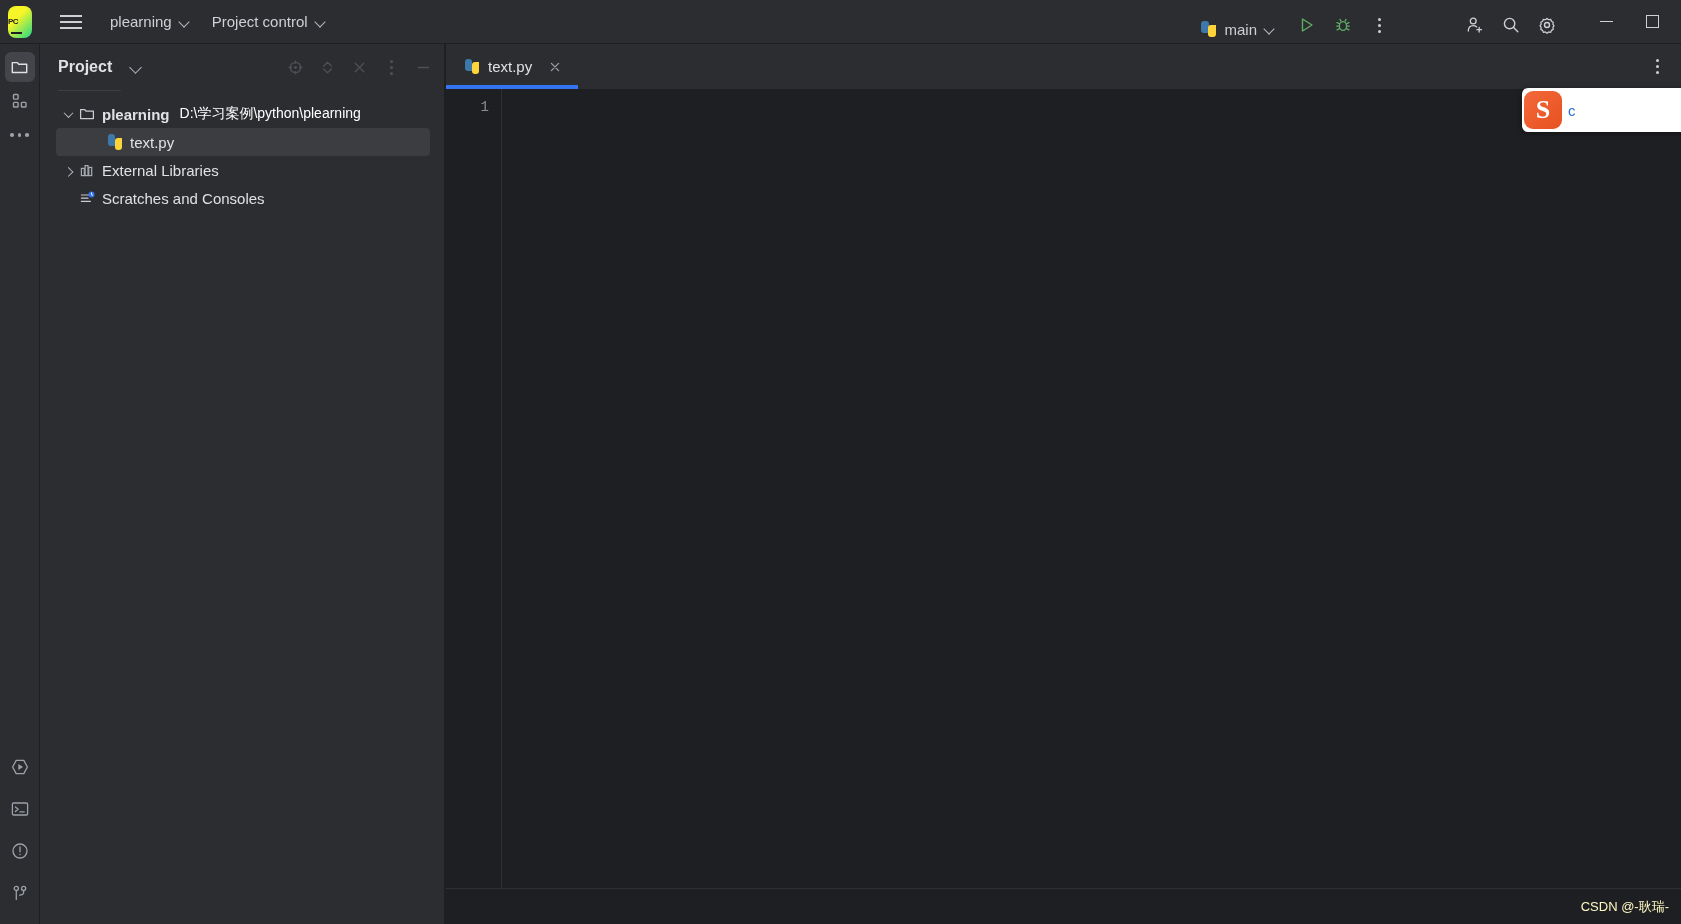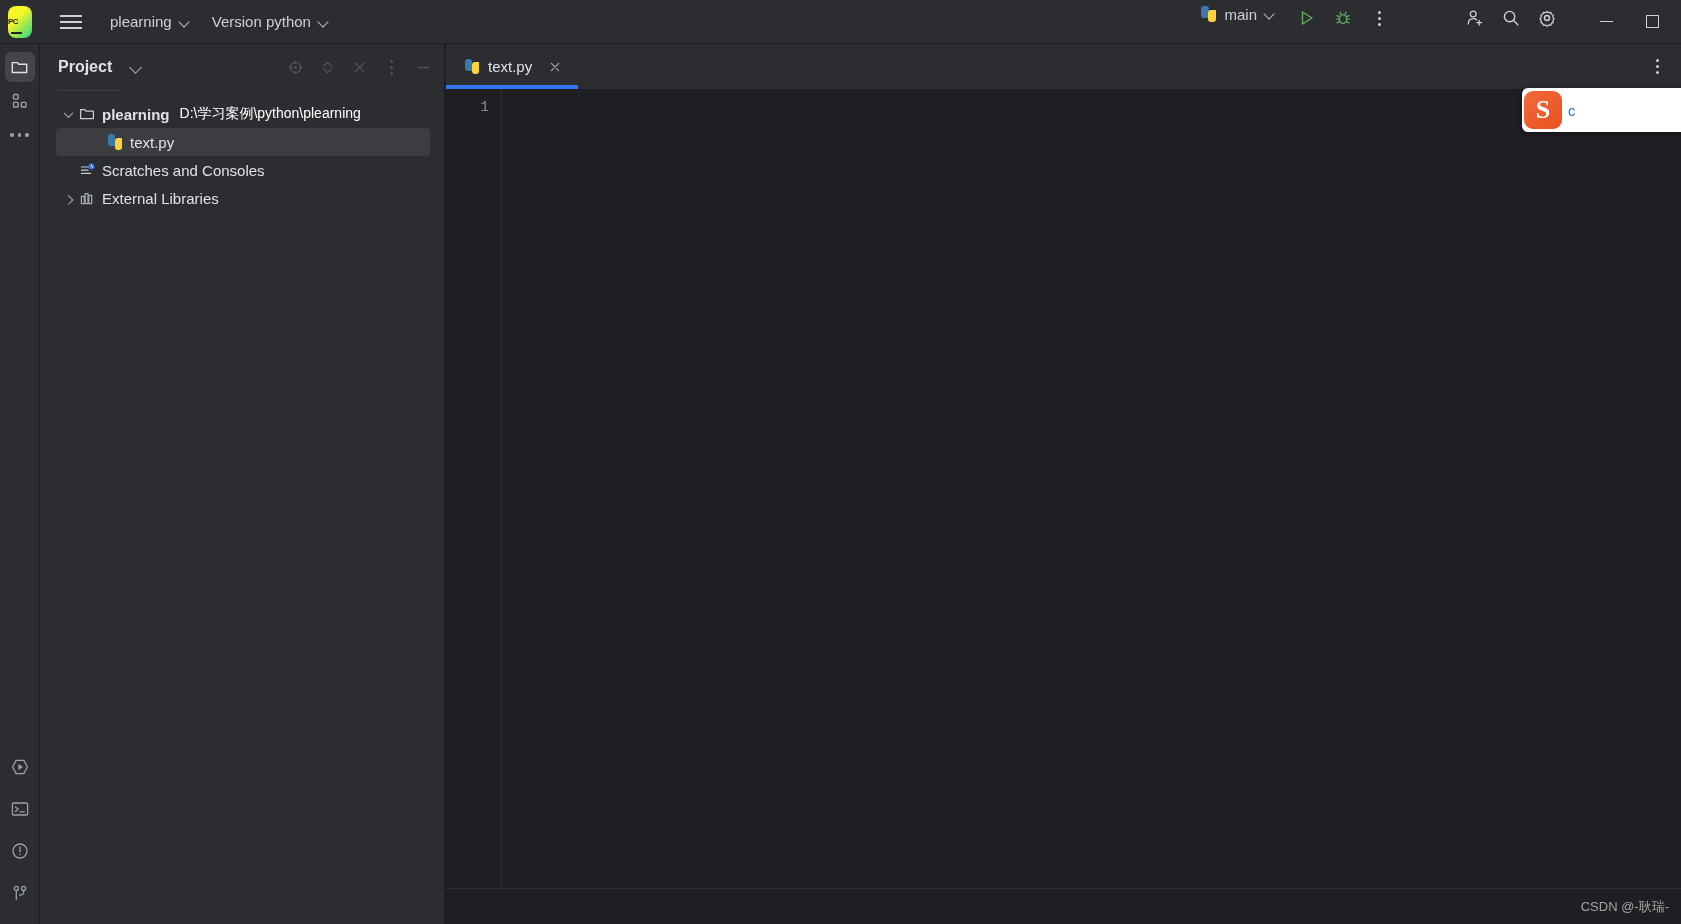--- a/index.html
+++ b/index.html
@@ -48,21 +48,21 @@
   }
   .chev { width: 10px; height: 10px; position: relative; flex: none; }
   .chev::before {
     content:""; position:absolute; left:0; top:1px;
     width:7px; height:7px; border-right:1.6px solid #b4b8bf; border-bottom:1.6px solid #b4b8bf;
     transform: rotate(45deg);
   }
 
   .tb-spacer { flex: 1 1 auto; }
 
-  .tb-right { display: flex; align-items: flex-start; height: 100%; padding-right: 6px; }
+  .tb-right { display: flex; align-items: flex-end; height: 100%; padding-right: 6px; }
 
   .run-config {
     display:flex; align-items:center; gap:8px; height:28px;
     padding:0 8px; border-radius:4px; cursor:pointer; margin-right: 6px;
   }
   .run-config .label { color:#ced0d6; font-size:15px; }
 
   .py-icon { width:16px; height:16px; position:relative; flex:none; display:inline-block; }
   .py-icon .pb { position:absolute; width:7.5px; height:12px; }
   .py-icon .pb1 { left:0.6px; top:0.4px; background:#3c78aa; border-radius:3px 3px 0 3px; }
@@ -169,21 +169,21 @@
   .gutter .lineno { color:#8b8e94; font-size:14px; font-family:"Liberation Mono","DejaVu Sans Mono",monospace;
     padding-right: 12px; line-height: 20px; }
   .code-area { flex:1; background:#1e1f22; padding-top:8px; position:relative; }
   .code-line { height:20px; }
 
   .statusbar {
     position:absolute; left:0; right:0; bottom:0; height:36px;
     background:#1e1f22; border-top:1px solid #2e3033;
     display:flex; align-items:center; justify-content:flex-end; padding-right: 12px;
   }
-  .watermark { color:#a3a3a3; font-size:13px; }
+  .watermark { color:#fef9c3; font-size:13px; }
 
   
   .ime-chip {
     position:absolute; top: 88px; left: 1522px;
     width: 300px; height: 44px;
     display:flex; align-items:center; gap:6px;
     background: #ffffff; border-radius: 6px;
     box-shadow: 0 1px 6px rgba(0,0,0,0.45);
     padding-left: 2px;
   }
@@ -210,21 +210,21 @@
         <span></span>
         <span></span>
     </div>
 
     <div class="tb-item">
       <span>plearning</span>
       <span class="chev"></span>
     </div>
 
     <div class="tb-item">
-      <span>Version python</span>
+      <span>Project control</span>
       <span class="chev"></span>
     </div>
   </div>
 
   <div class="tb-spacer"></div>
 
   <div class="tb-right">
     <div class="run-config">
       <span class="py-icon">
         <span class="pb pb1"></span>
@@ -407,47 +407,47 @@
       <span class="node-icon">
         <span class="py-icon">
             <span class="pb pb1"></span>
             <span class="pb pb2"></span>
           </span>
       </span>
       <span class="node-label">text.py</span>
     </div>
 
     <div class="tree-row">
+      <span class="twisty closed">
+          <span class="arr"></span>
+        </span>
+      <span class="node-icon">
+        <svg width="16" height="16" viewBox="0 0 16 16" fill="none" stroke="#a9adb4" stroke-width="1.2">
+          <rect x="2.4" y="6.4" width="2.9" height="7.2"></rect>
+          <rect x="6.1" y="3.6" width="2.9" height="10"></rect>
+          <rect x="9.8" y="5.4" width="2.9" height="8.2"></rect>
+        </svg>
+      </span>
+      <span class="node-label">External Libraries</span>
+    </div>
+
+    <div class="tree-row">
       <span class="indent" style="width:20px"></span>
       <span class="node-icon">
         <svg width="17" height="17" viewBox="0 0 17 17" fill="none">
           <g stroke="#c9ccd1" stroke-width="1.2" stroke-linecap="round">
             <path d="M2.4 5 L11 5 M2.4 8.2 L9 8.2 M2.4 11.4 L11.4 11.4"></path>
           </g>
           <circle cx="12.5" cy="4.6" r="3" fill="#3574f0"></circle>
           <path d="M12.5 2.9 L12.5 4.7 L13.7 5.3" stroke="#ffffff" stroke-width="0.9" fill="none" stroke-linecap="round"></path>
         </svg>
       </span>
       <span class="node-label">Scratches and Consoles</span>
     </div>
 
-    <div class="tree-row">
-      <span class="twisty closed">
-          <span class="arr"></span>
-        </span>
-      <span class="node-icon">
-        <svg width="16" height="16" viewBox="0 0 16 16" fill="none" stroke="#a9adb4" stroke-width="1.2">
-          <rect x="2.4" y="6.4" width="2.9" height="7.2"></rect>
-          <rect x="6.1" y="3.6" width="2.9" height="10"></rect>
-          <rect x="9.8" y="5.4" width="2.9" height="8.2"></rect>
-        </svg>
-      </span>
-      <span class="node-label">External Libraries</span>
-    </div>
-
   </div>
 </div>
 
 <div class="editor-area">
 
   <div class="tabbar">
     <div class="tab active">
       <span class="py-icon">
         <span class="pb pb1"></span>
           <span class="pb pb2"></span>

